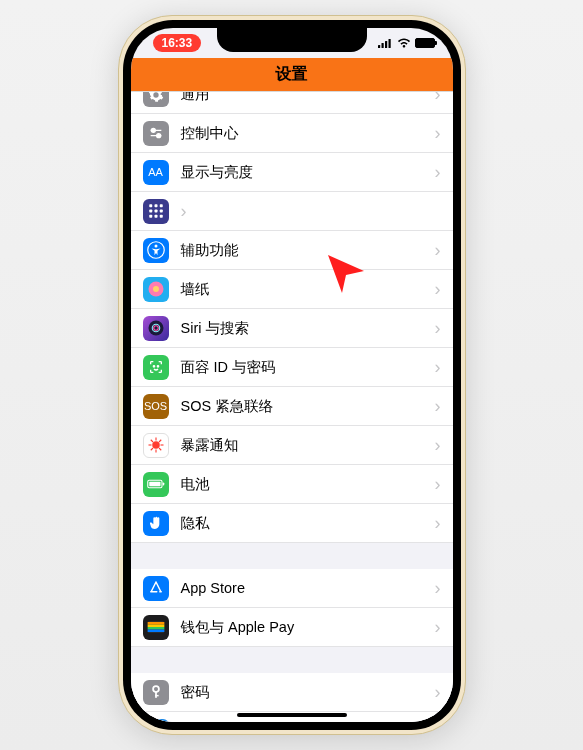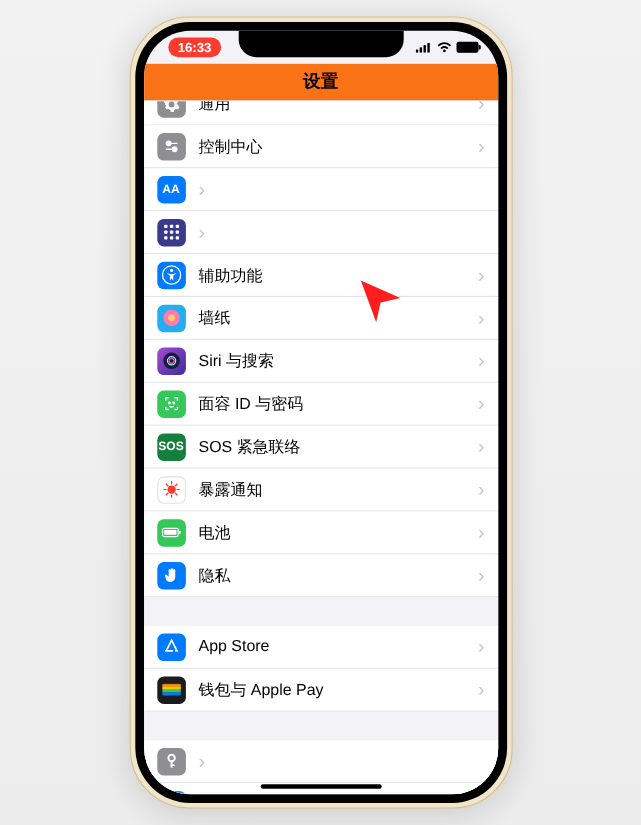--- a/index.html
+++ b/index.html
@@ -125,21 +125,21 @@
   .row .icon-box {
     width: 26px;
     height: 25px;
     border-radius: 6px;
     margin-right: 12px;
     display: flex;
     align-items: center;
     justify-content: center;
     color: #fff;
     font-size: 11px;
-    font-weight: bold;
+    font-weight: normal;
     flex-shrink: 0;
   }
   .row .label {
     flex: 1;
     font-size: 14.5px;
     color: #000;
   }
   .chev {
     color: #c6c6c8;
     font-size: 18px;
@@ -168,21 +168,21 @@
     z-index: 200;
     pointer-events: none;
   }
   
   .bg-gray   { background: #8e8e93; }
   .bg-blue   { background: #007aff; }
   .bg-home   { background: #3a3a8c; }
   .bg-cyan   { background: #22aef0; }
   .bg-purple { background: linear-gradient(135deg,#a44cd3,#3b2a9d); }
   .bg-green  { background: #34c759; }
-  .bg-red    { background: #15803d; }
+  .bg-red    { background: #a16207; }
   .bg-white  { background: #fff; color:#ff3b30 !important; border:0.5px solid #e0e0e0; }
   .bg-dark   { background: #1c1c1e; }
   .bg-mail   { background: #1e88e5; }
 </style>
 </head>
 <body>
 
 <div class="phone">
   <div class="bezel">
     <div class="screen">
@@ -235,20 +235,21 @@
                 <circle cx="16" cy="16" r="3" fill="#fff"></circle>
                 <line x1="4" y1="16" x2="13" y2="16"></line>
                 <line x1="19" y1="16" x2="20" y2="16"></line>
               </svg>
             </span>
             <span class="label">控制中心</span>
             <span class="chev">›</span>
           </div>
           <div class="row">
             <span class="icon-box bg-blue">AA</span>
+            <span class="label">显示与亮度</span>
             <span class="chev">›</span>
           </div>
           <div class="row">
             <span class="icon-box bg-home">
               <svg width="18" height="18" viewBox="0 0 24 24" fill="#fff">
                 <rect x="3" y="3" width="4" height="4" rx="1"></rect>
                 <rect x="10" y="3" width="4" height="4" rx="1"></rect>
                 <rect x="17" y="3" width="4" height="4" rx="1"></rect>
                 <rect x="3" y="10" width="4" height="4" rx="1"></rect>
                 <rect x="10" y="10" width="4" height="4" rx="1"></rect>
@@ -373,20 +374,21 @@
           </div>
           <div class="group-gap"></div>
           <div class="row">
             <span class="icon-box bg-gray">
               <svg width="14" height="18" viewBox="0 0 24 24" fill="#fff">
                 <circle cx="12" cy="7" r="5" fill="none" stroke="#fff" stroke-width="3"></circle>
                 <rect x="10.5" y="11" width="3" height="11"></rect>
                 <rect x="10.5" y="17" width="6" height="2.5"></rect>
               </svg>
             </span>
+            <span class="label">密码</span>
             <span class="chev">›</span>
           </div>
           <div class="row">
             <span class="icon-box bg-mail"></span>
             <span class="chev">›</span>
           </div>
         </div>
 
       <div class="home-indicator"></div>
     </div>

